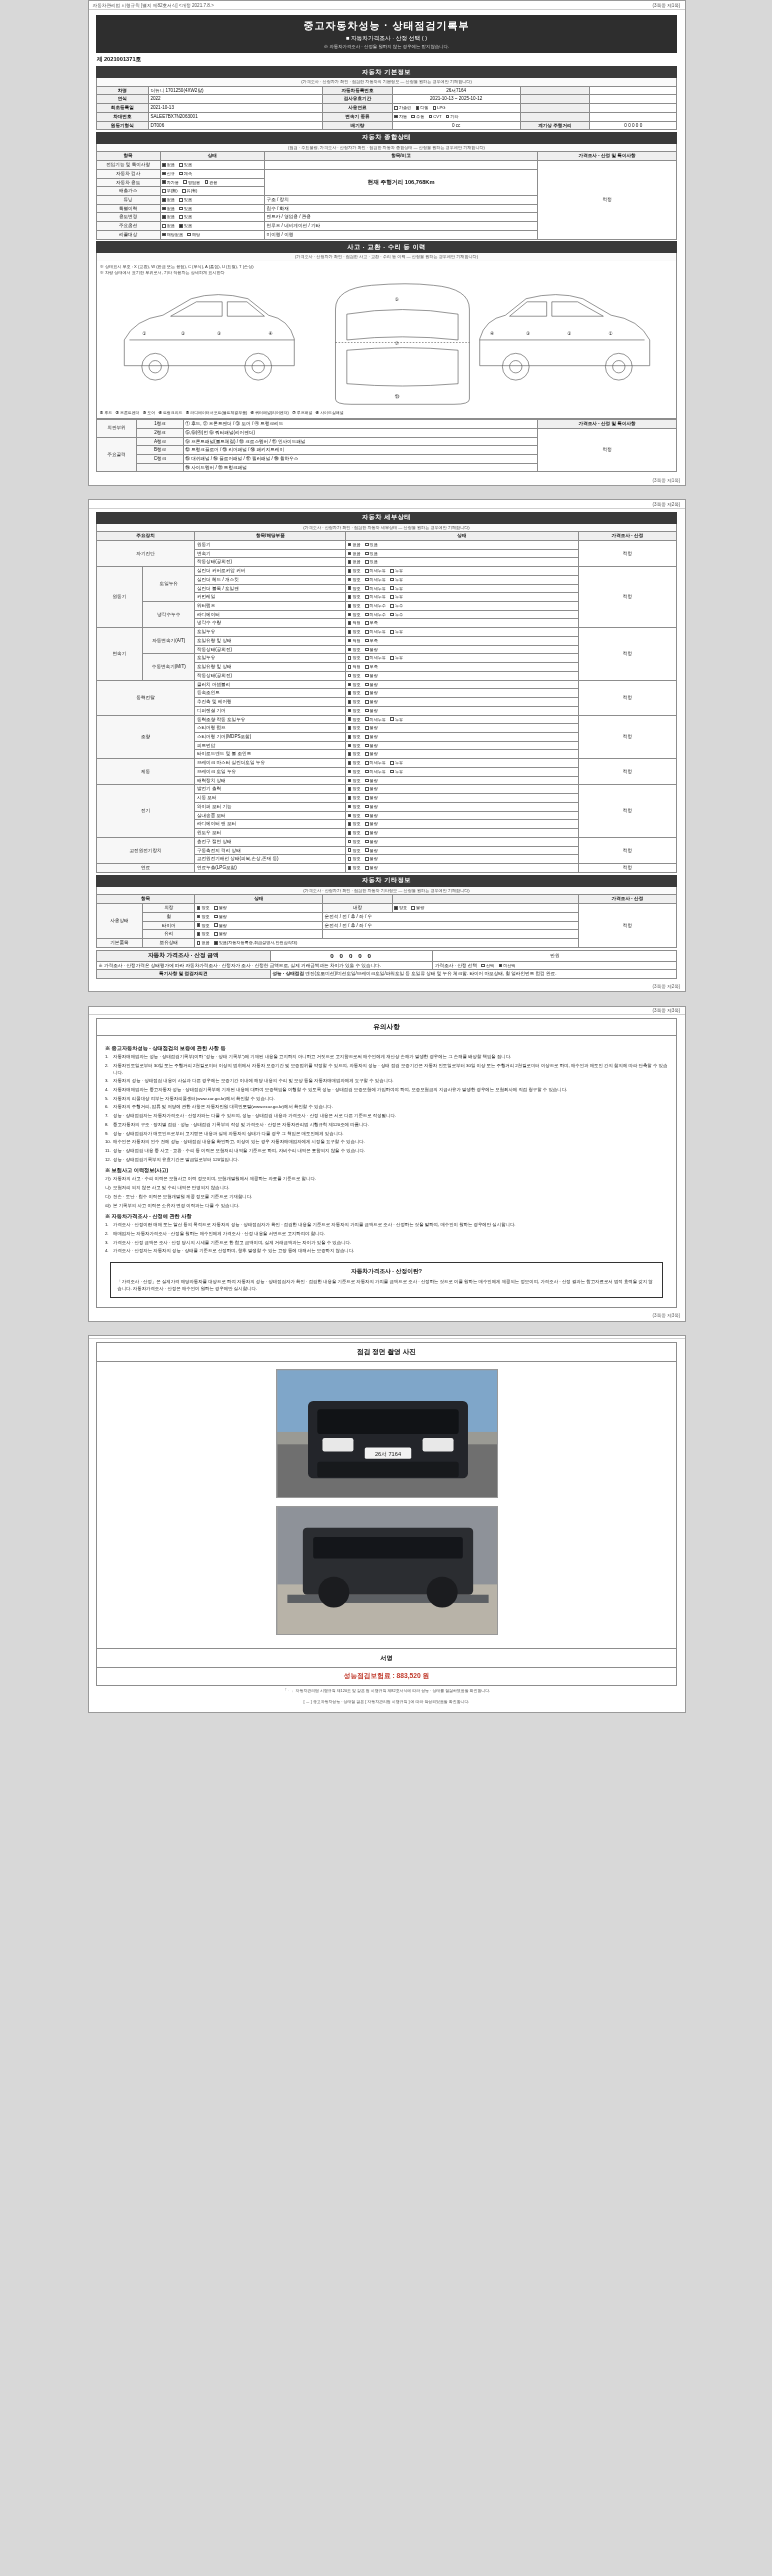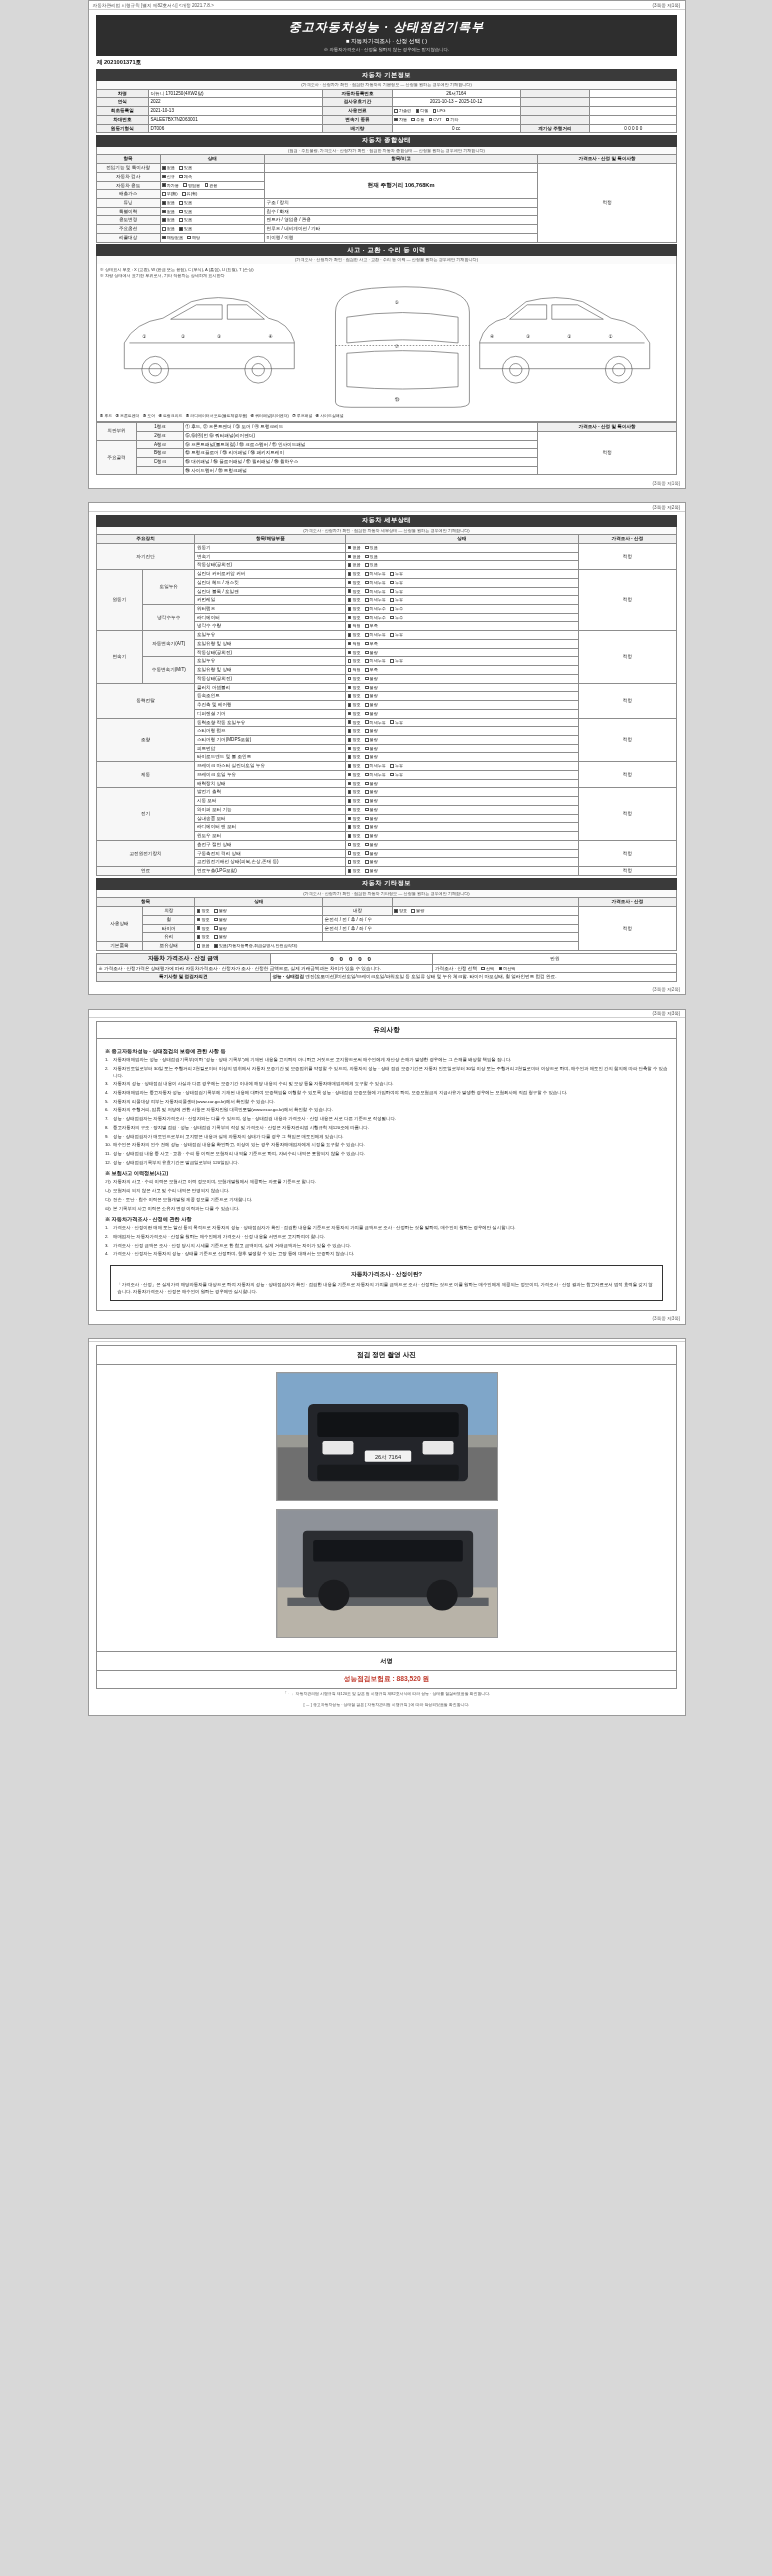--- a/index.html
+++ b/index.html
@@ -36,21 +36,21 @@
   .inner { padding:3.1px 7.2px 4.1px 7.2px; }
 
   
   .doc-header {
     background:#2e2e2e;
     color:#fff;
     text-align:center;
     padding:4.1px 2.1px 3.6px 2.1px;
     margin:2.1px 0 0 0;
   }
-  .doc-header .t1 { font-size:12px; font-weight:bold; letter-spacing:1px;font-style:italic;}
+  .doc-header .t1 { font-size:10px; font-weight:bold; letter-spacing:1px;}
   .doc-header .t2 { font-size:5.7px; margin-top:2.1px; }
   .doc-header .t3 { font-size:4.4px; margin-top:1.5px; color:#d9d9d9;}
   .doc-num { font-size:5.7px; font-weight:bold; margin:3.1px 0 2.1px 1px; }
 
   
   .secbar {
     background:#3a3a3a;
     color:#fff;
     text-align:center;
     font-size:6.2px;

